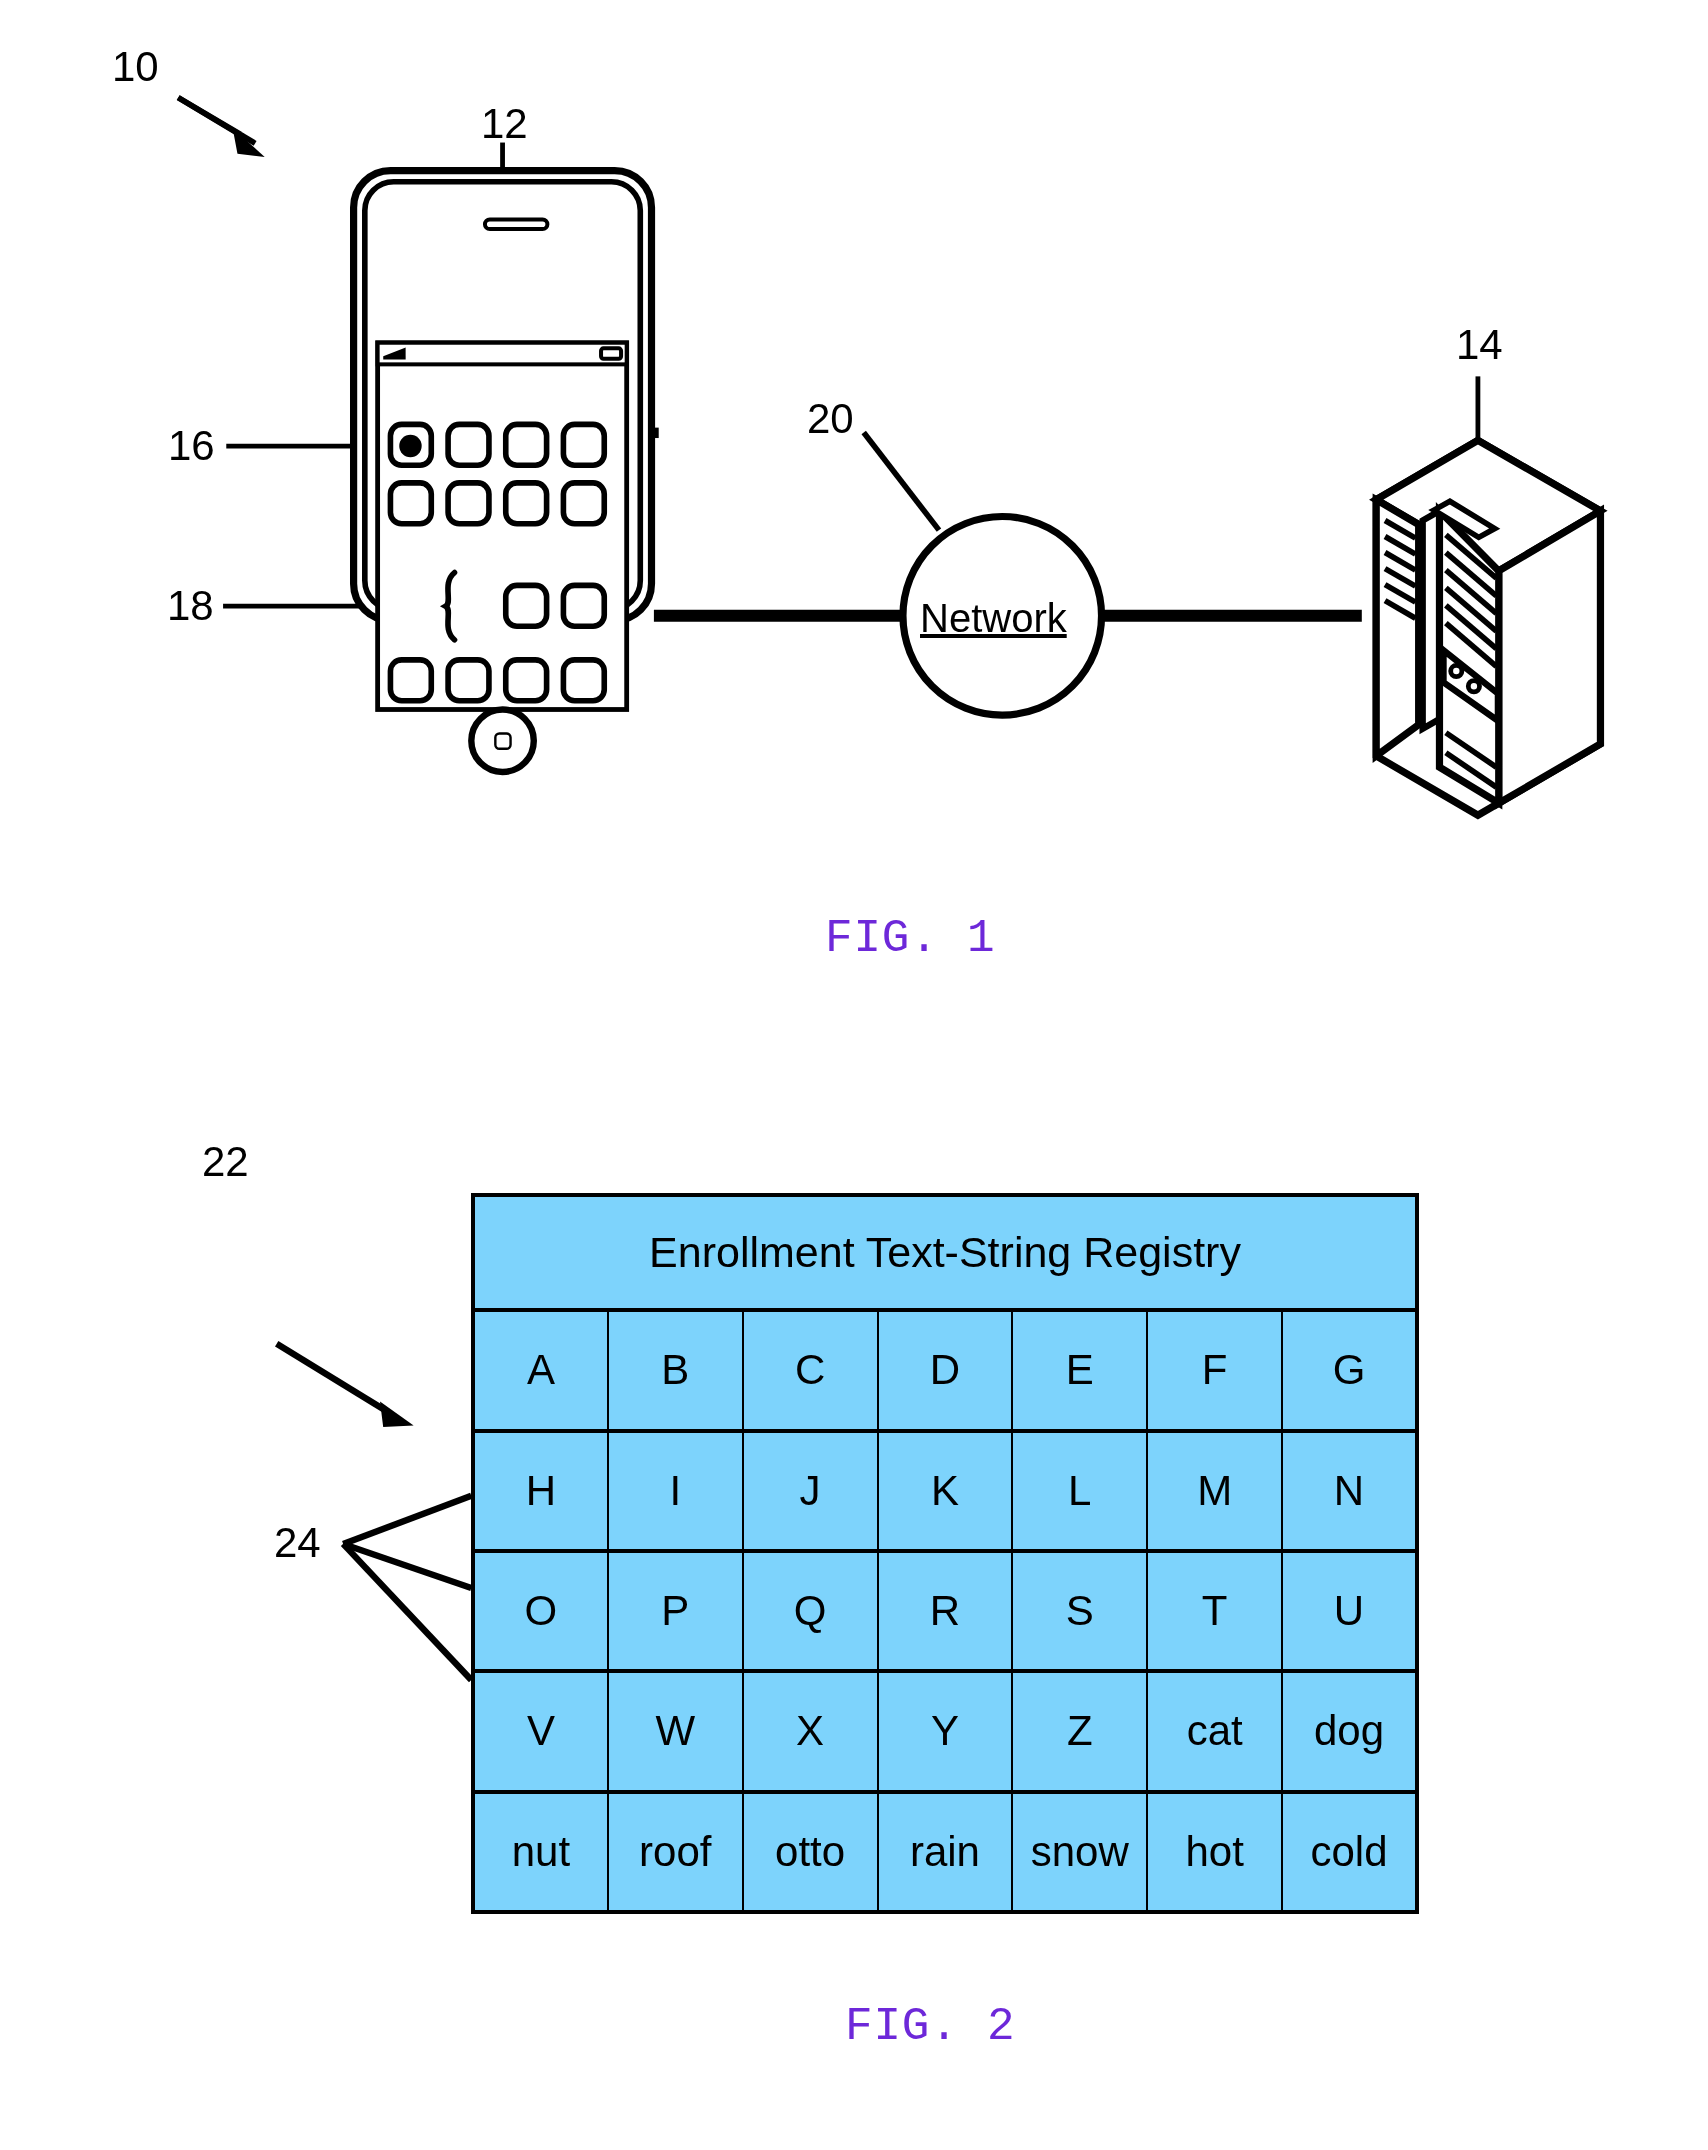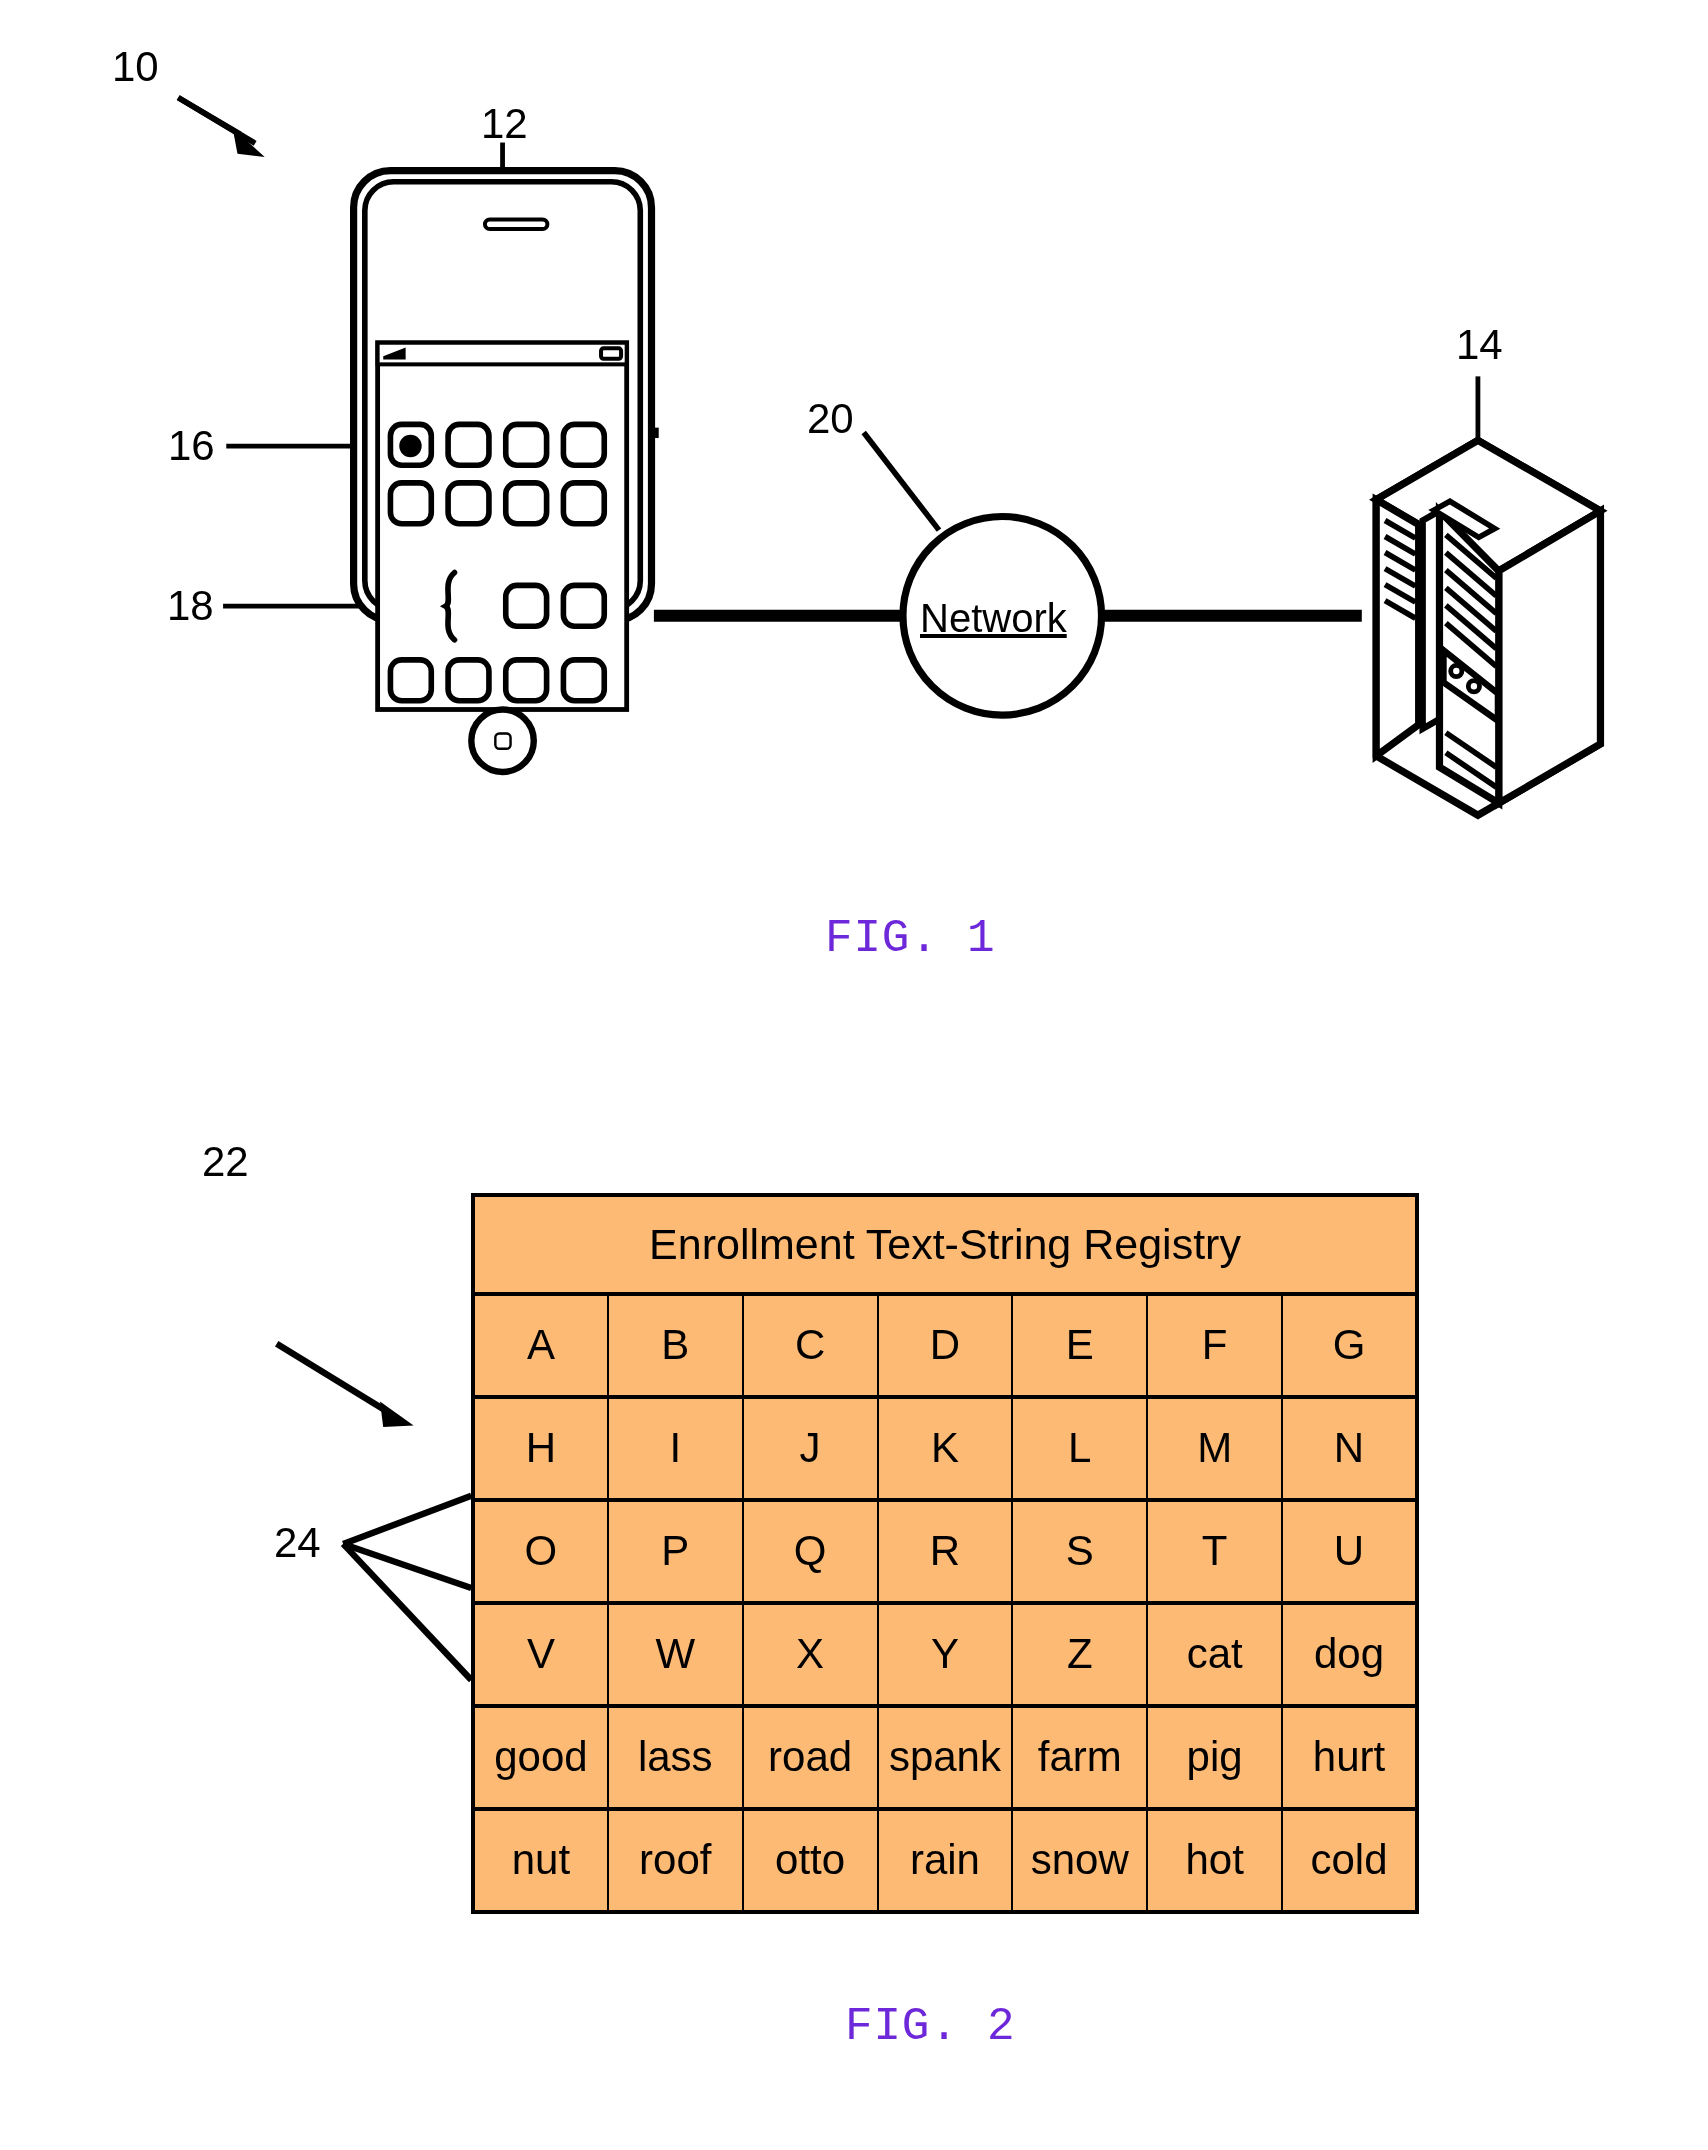--- a/index.html
+++ b/index.html
@@ -47,21 +47,21 @@
   }
   
   #registry {
     position: absolute;
     left: 471px;
     top: 1193px;
     width: 948px;
     height: 721px;
     border-collapse: collapse;
     border: 4.8px solid #000;
-    background: #fdba74;
+    background: #7dd3fc;
     table-layout: fixed;
   }
   #registry td {
     border: 2.4px solid #000;
     text-align: center;
     vertical-align: middle;
     font-family: "Liberation Sans", sans-serif;
     font-size: 42px;
     color: #000;
     padding: 0;
@@ -262,29 +262,20 @@
       <tr class="data-row">
         <td>V</td>
         <td>W</td>
         <td>X</td>
         <td>Y</td>
         <td>Z</td>
         <td>cat</td>
         <td>dog</td>
       </tr>
       <tr class="data-row">
-        <td>good</td>
-        <td>lass</td>
-        <td>road</td>
-        <td>spank</td>
-        <td>farm</td>
-        <td>pig</td>
-        <td>hurt</td>
-      </tr>
-      <tr class="data-row">
         <td>nut</td>
         <td>roof</td>
         <td>otto</td>
         <td>rain</td>
         <td>snow</td>
         <td>hot</td>
         <td>cold</td>
       </tr>
     </tbody>
   </table>

